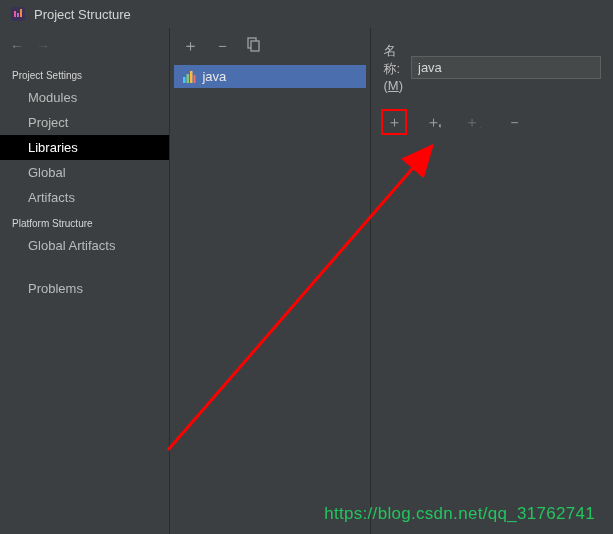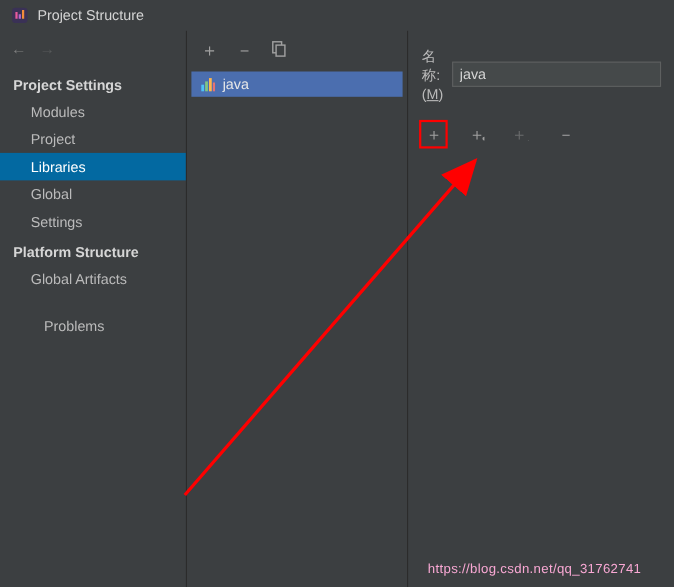--- a/index.html
+++ b/index.html
@@ -2,45 +2,45 @@
 <html><head>
   <meta charset="utf-8">
   <style>
     * { box-sizing: border-box; margin: 0; padding: 0; }
     body {
       width: 613px; height: 534px;
       background: #3c3f41; color: #bbbbbb;
       font-family: -apple-system, "Segoe UI", sans-serif;
       font-size: 13px; overflow: hidden; position: relative;
     }
-    .titlebar { display:flex; gap:8px; padding:6px 10px; }
+    .titlebar { display:flex; align-items:center; gap:8px; padding:6px 10px; }
     .app-icon { width:16px; height:16px; }
     .title { font-size:13px; color:#d4d4d4; }
     .content { display:flex; height:506px; }
     .sidebar { width:188px; padding-top:2px; }
     .nav-arrows { display:flex; gap:12px; padding:6px 10px 10px; color:#808080; font-size:14px;}
-    .section-label { color:#d6d6d6; font-weight:bold; padding:8px 12px 4px; font-size:13px;}
+    .section-label { color:#d6d6d6; font-weight:normal; padding:8px 12px 4px; font-size:10px;}
     .item { padding:5px 12px 5px 28px; color:#bbbbbb; cursor:pointer; font-size:13px;}
-    .item.selected { background:#0369a1; color:#fff; }
+    .item.selected { background:#000000; color:#fff; }
     .middle { width:224px; border-left:1px solid #2b2b2b; border-right:1px solid #2b2b2b; }
     .mid-toolbar { display:flex; align-items:center; gap:16px; padding:8px 12px; color:#a0a0a0; font-size:16px;}
     .mid-toolbar span { cursor:pointer; }
     .lib-item { display:flex; align-items:center; gap:6px; margin:0 4px; padding:4px 8px; background:#4b6eaf; color:#e8e8e8; font-size:13px;}
     .lib-icon { width:14px; height:14px; }
     .right { flex:1; padding-top:14px; position:relative; }
     .name-row { display:flex; align-items:center; gap:8px; padding:0 12px 12px; font-size:13px;}
     .name-label { color:#bbbbbb; }
     .underline { text-decoration:underline; }
     .name-input { background:#45494a; border:1px solid #5e6060; color:#d6d6d6; padding:3px 6px; flex:1; font-size:13px;}
     .right-toolbar { display:flex; align-items:center; gap:14px; padding:4px 10px; color:#a0a0a0; font-size:15px;}
     .right-toolbar .btn { display:flex; align-items:center; justify-content:center; width:26px; height:26px; cursor:pointer; }
     .highlight-box { border:2px solid #ff0000; }
     .faded { opacity:0.45; }
     .small-sub { font-size:8px; margin-left:-3px; margin-top:6px; }
-    .watermark { position:absolute; bottom:10px; right:30px; color:#f9a8d4; font-size:12px; letter-spacing:0.3px;}
+    .watermark { position:absolute; bottom:10px; right:18px; color:#22c55e; font-size:17px; letter-spacing:0.3px;}
     .arrow-svg { position:absolute; left:150px; top:130px; width:310px; height:330px; pointer-events:none; }
   </style>
 </head>
 <body>
 
 <div class="titlebar">
   <span class="app-icon">
     <svg viewBox="0 0 16 16">
         <rect x="1" y="1" width="14" height="14" rx="3" fill="#3a3156"></rect>
         <path d="M4 11 L4 5 L6 5 L6 11 Z" fill="#e85a9c"></path>
@@ -55,25 +55,25 @@
   <div class="sidebar">
     <div class="nav-arrows">
       <span>←</span>
       <span style="opacity:.4">→</span>
     </div>
     <div class="section-label">Project Settings</div>
     <div class="item">Modules</div>
     <div class="item">Project</div>
     <div class="item selected">Libraries</div>
     <div class="item">Global</div>
-    <div class="item">Settings</div>
+    <div class="item">Artifacts</div>
     <div class="section-label">Platform Structure</div>
     <div class="item">Global Artifacts</div>
     <div style="height:18px"></div>
-    <div class="item" style="padding-left:40px">Problems</div>
+    <div class="item" style="padding-left:28px">Problems</div>
   </div>
 
   <div class="middle">
     <div class="mid-toolbar">
       <span>＋</span>
       <span>－</span>
       <span>
         <svg width="15" height="15" viewBox="0 0 15 15">
             <rect x="2" y="1" width="8" height="10" fill="none" stroke="#a0a0a0" stroke-width="1.3"></rect>
             <rect x="5" y="4" width="8" height="10" fill="#3c3f41" stroke="#a0a0a0" stroke-width="1.3"></rect>

